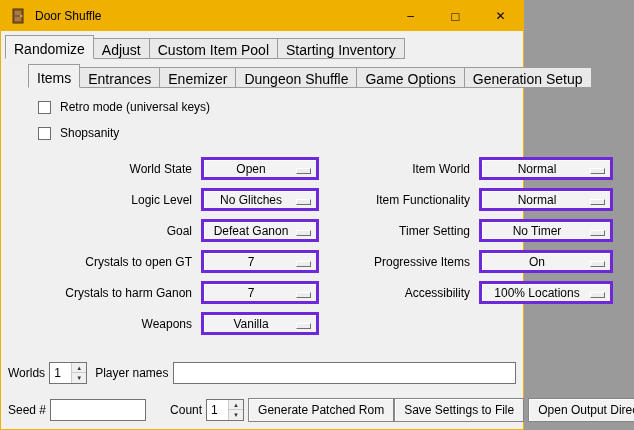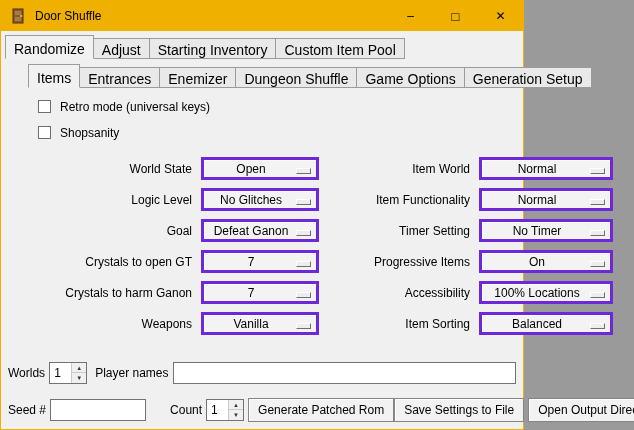--- a/index.html
+++ b/index.html
@@ -23,21 +23,21 @@
   
   .tabrow { display:flex; align-items:flex-end; }
   .tabrow.outer { margin:4px 0 0 4px; }
   .tabrow.inner { margin:5px 0 0 27px;justify-content:space-between; }
   .tab { font-size:14px; padding:3px 8px; background:#e9e9e9; border:1px solid #9b9b9b;
          margin-right:-1px; height:21px; white-space:nowrap; cursor:default; }
   .tab.selected { background:#f1f1f1; height:24px; padding-top:5px; border-bottom:1px solid #f1f1f1;
                   position:relative; z-index:2; }
 
   
-  .checkrow { display:flex; align-items:flex-start; margin:12px 0 0 37px; font-size:12px; }
+  .checkrow { display:flex; align-items:center; margin:12px 0 0 37px; font-size:12px; }
   .checkbox { width:13px; height:13px; background:#fff; border:1px solid #6d6d6d;
               margin-right:9px; flex:0 0 auto; }
 
   
   .options { display:flex; margin-top:13px; }
   .col { display:flex; flex-direction:column; }
   .col.left  { margin-left:28px; }
   .col.right { margin-left:8px; }
   .optrow { display:flex; align-items:center; height:31px; }
   .optlabel { font-size:12px; text-align:right; padding-right:9px; white-space:nowrap; }
@@ -92,22 +92,22 @@
     <div class="win-controls">
       <button class="win-btn">–</button>
       <button class="win-btn max">□</button>
       <button class="win-btn">✕</button>
     </div>
   </div>
 
   <div class="tabrow outer">
     <div class="tab selected">Randomize</div>
     <div class="tab">Adjust</div>
+    <div class="tab">Custom Item Pool</div>
     <div class="tab">Starting Inventory</div>
-    <div class="tab">Custom Item Pool</div>
   </div>
 
   <div class="tabrow inner">
     <div class="tab selected">Items</div>
     <div class="tab">Entrances</div>
     <div class="tab">Enemizer</div>
     <div class="tab">Dungeon Shuffle</div>
     <div class="tab">Game Options</div>
     <div class="tab">Generation Setup</div>
   </div>
@@ -194,27 +194,20 @@
         <span class="optlabel">Progressive Items</span>
         <div class="dropdown">
           <span class="dd-text">On</span>
           <span class="dd-indicator"></span>
         </div>
       </div>
       <div class="optrow">
         <span class="optlabel">Accessibility</span>
         <div class="dropdown">
           <span class="dd-text">100% Locations</span>
-          <span class="dd-indicator"></span>
-        </div>
-      </div>
-      <div class="optrow">
-        <span class="optlabel">Item Sorting</span>
-        <div class="dropdown">
-          <span class="dd-text">Balanced</span>
           <span class="dd-indicator"></span>
         </div>
       </div>
     </div>
 
   </div>
 
   <div class="bottom">
 
     <div class="bot-row">

